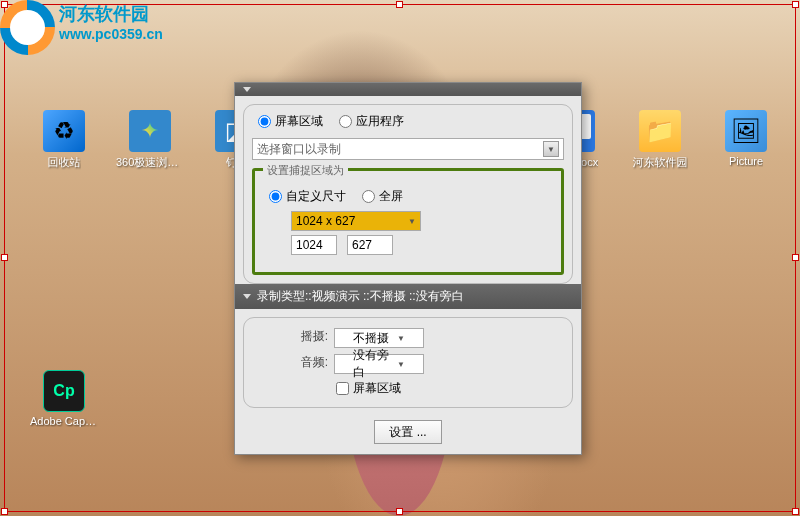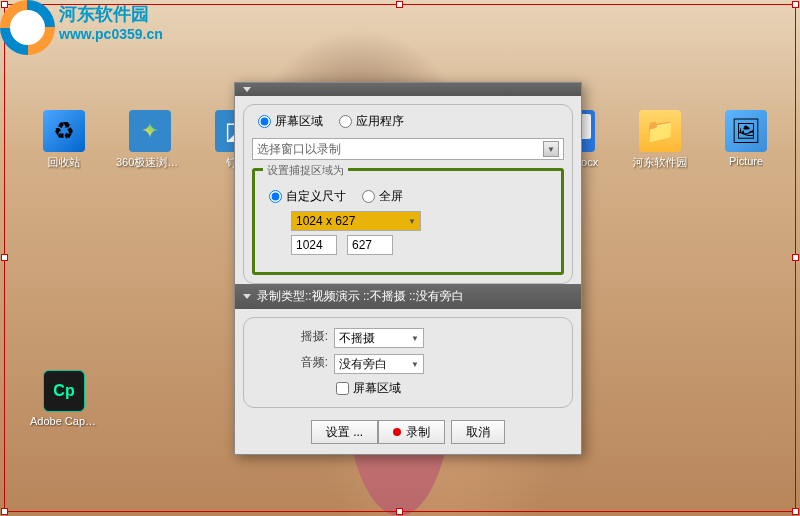--- a/index.html
+++ b/index.html
@@ -41,21 +41,21 @@
 .radio-item input{margin:0}
 .combo{width:100%;height:22px;background:#fff;border:1px solid #aaa;padding:0 4px;display:flex;align-items:center;justify-content:space-between;color:#666}
 .combo-btn{width:16px;height:16px;background:linear-gradient(#f0f0f0,#ccc);border:1px solid #999;display:flex;align-items:center;justify-content:center;font-size:8px;color:#555}
 .subsection{border:3px solid #4d7c0f;border-radius:3px;padding:17px 8px;margin-top:8px;position:relative;background:#e8e8e8}
 .sub-legend{position:absolute;top:-8px;left:8px;background:#e8e8e8;padding:0 4px;color:#666;font-size:11px}
 .size-combo{width:130px;height:20px;background:#eab308;border:1px solid #aaa;padding:1px 4px;display:flex;align-items:center;justify-content:space-between;margin:6px 0 4px 28px}
 .wh-row{display:flex;gap:10px;margin-left:28px}
 .wh-input{width:46px;height:20px;background:#fff;border:1px solid #aaa;padding:2px 4px;text-align:left}
 .form-row{display:flex;gap:6px;margin-bottom:6px;padding-left:40px}
 .form-label{width:36px;text-align:right;color:#444}
-.form-combo{width:90px;height:20px;background:#fff;border:1px solid #aaa;padding:1px 4px;display:flex;align-items:center;justify-content:space-between}
+.form-combo{width:90px;height:20px;background:#fff;border:1px solid #aaa;padding:1px 18px;display:flex;align-items:center;justify-content:space-between}
 .check-row{display:flex;align-items:center;gap:4px;padding-left:84px}
 .btn-row{display:flex;justify-content:center;padding:4px 2px 2px}
 .btn{height:24px;background:linear-gradient(#fdfdfd,#e8e8e8);border:1px solid #999;padding:0 14px;display:flex;align-items:center;gap:5px;cursor:pointer;font-size:12px}
 .btn-group{display:flex;gap:6px}
 .rec-dot{width:8px;height:8px;border-radius:50%;background:#e60000}
 .spacer{flex:1}
 </style>
 </head>
 <body>
 
@@ -184,24 +184,15 @@
       <div class="check-row">
         <input type="checkbox" style="">
         <span>屏幕区域</span>
       </div>
     </div>
 
     <div class="btn-row">
       <button class="btn">
         <span>设置 ...</span>
       </button>
-      <div class="btn-group">
-        <button class="btn">
-          <span class="rec-dot"></span>
-          <span>录制</span>
-        </button>
-        <button class="btn">
-          <span>取消</span>
-        </button>
-      </div>
     </div>
   </div>
 </div>
 
 </body></html>

